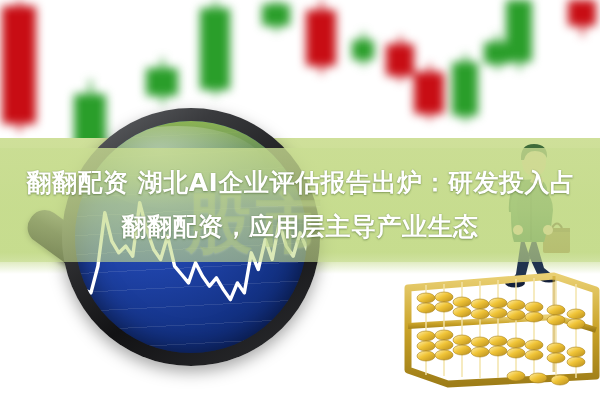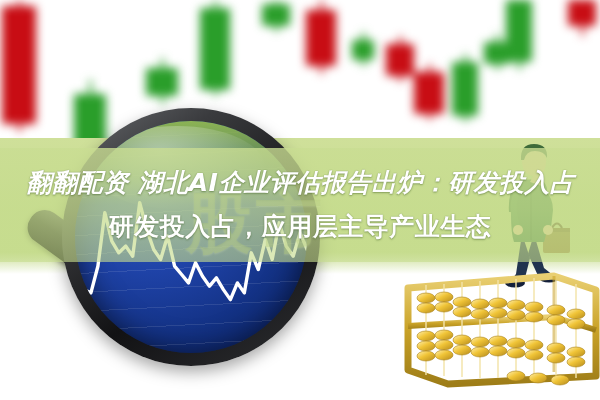--- a/index.html
+++ b/index.html
@@ -60,21 +60,21 @@
   .headline-band{position:absolute;left:0;top:148px;width:600px;height:114px;
     background:linear-gradient(180deg,rgba(201,221,146,.80) 0%,rgba(198,220,142,.74) 55%,rgba(198,220,142,.62) 100%);}
   .headline{position:absolute;left:0;top:150px;width:600px;height:110px;
     display:flex;flex-direction:column;justify-content:center;align-items:center;
     text-align:center;}
   .headline .line{
     font-family:"DejaVu Sans","Liberation Sans",sans-serif;
     font-weight:bold;font-size:25px;line-height:44px;color:#ffffff;
     letter-spacing:.5px;white-space:nowrap;
     text-shadow:0 1px 2px rgba(60,90,30,.45),0 0 1px rgba(60,90,30,.5);}
-  .line1{padding-left:2px;font-style:italic;}
+  .line1{padding-left:2px;}
 </style>
 </head>
 <body>
 
 <div id="stage">
 
   <div class="candle-layer" id="candleLayer">
       <div class="wick" style="left: 17.5px; top: 0px; height: 132px; background: rgb(200, 13, 20);"></div>
       <div class="candle" style="left: 2px; top: 6px; width: 34px; height: 118px; background: rgb(200, 13, 20);"></div>
       <div class="wick" style="left: 88.5px; top: 80px; height: 72px; background: rgb(42, 158, 42);"></div>
@@ -227,16 +227,16 @@
 
       <ellipse cx="112" cy="104" rx="9" ry="5"></ellipse>
         <ellipse cx="134" cy="106" rx="9" ry="5"></ellipse>
       <ellipse cx="156" cy="108" rx="9" ry="5"></ellipse>
     </g>
   </svg>
 
   <div class="headline-band"></div>
   <div class="headline">
     <div class="line line1">翻翻配资 湖北AI企业评估报告出炉：研发投入占</div>
-    <div class="line line2">研发投入占，应用层主导产业生态</div>
+    <div class="line line2">翻翻配资，应用层主导产业生态</div>
   </div>
 
 </div>
 
 </body></html>

